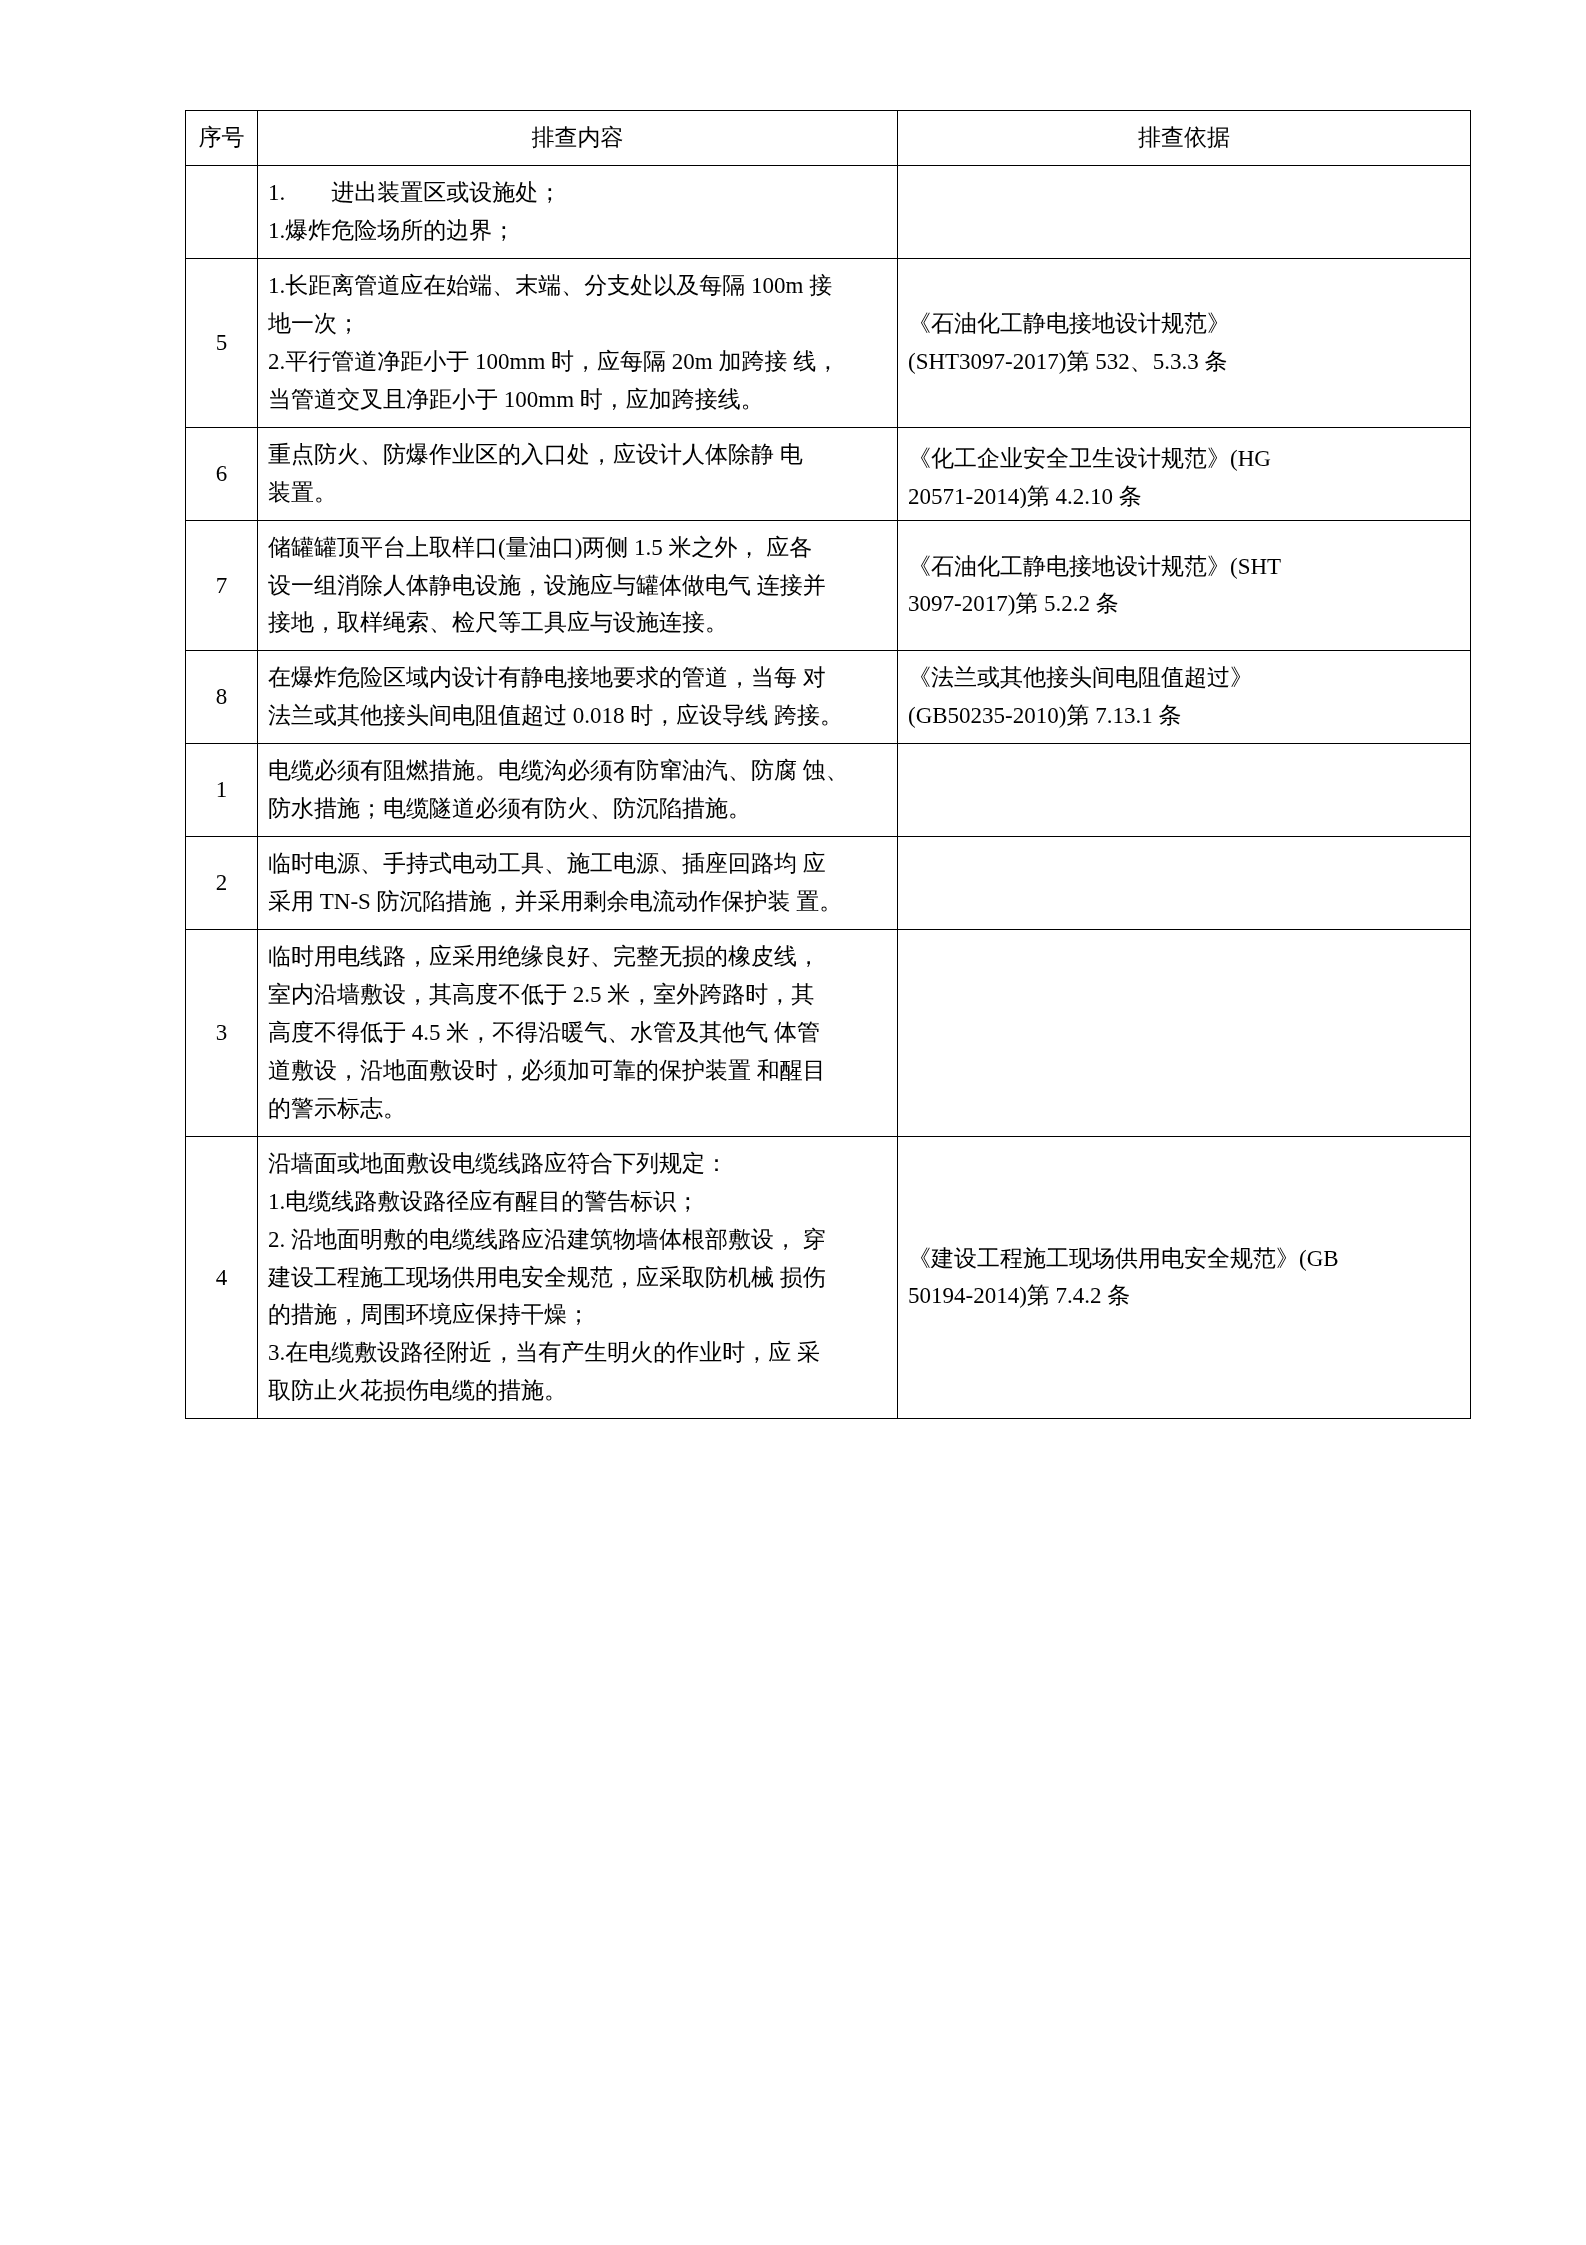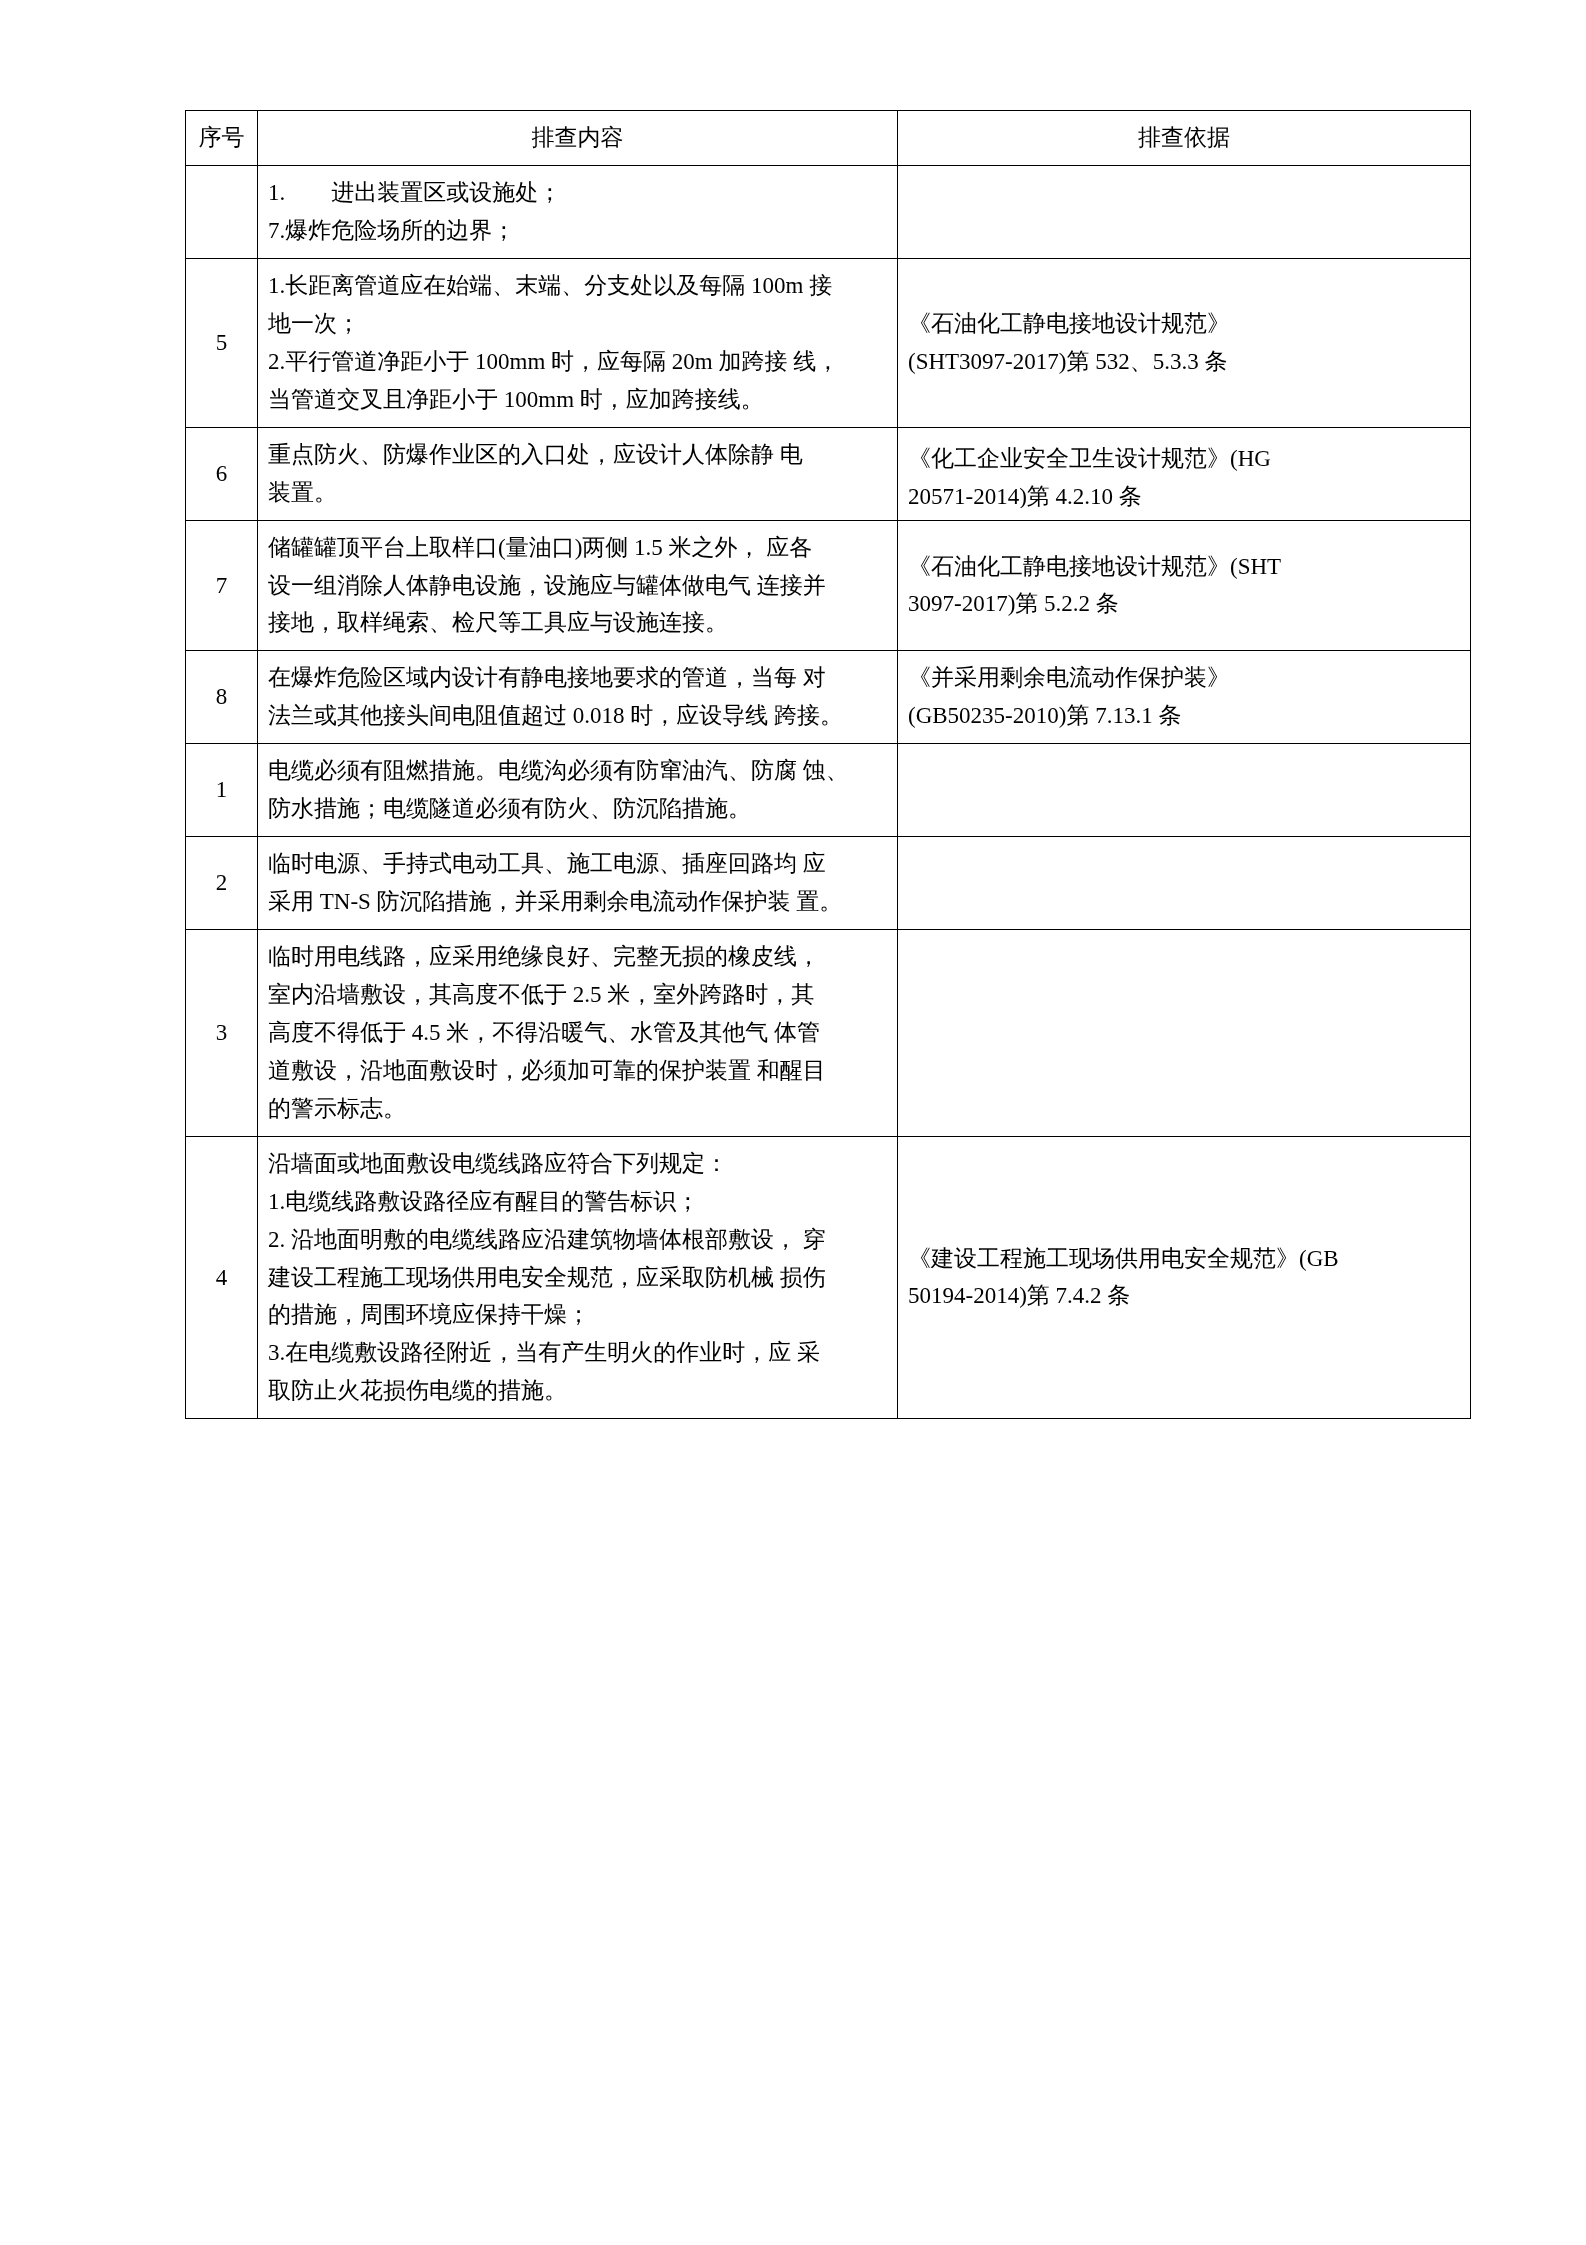--- a/index.html
+++ b/index.html
@@ -94,21 +94,21 @@
         <td class="hdr">序号</td>
         <td class="hdr">排查内容</td>
         <td class="hdr">排查依据</td>
       </tr>
 
       <tr class="clip-row">
         <td class="num-cell"></td>
         <td class="content-cell">
           <span class="clipped">
             <span class="line">1.　　进出装置区或设施处；</span>
-            <span class="line">7.爆炸危险场所的边界；</span>
+            <span class="line">1.爆炸危险场所的边界；</span>
             <span class="line">3.管道有及至入层入口法兰、绝缘脚等</span>
           </span>
         </td>
         <td class="basis-cell"></td>
       </tr>
 
       <tr>
         <td class="num-cell">5</td>
         <td class="content-cell tight">
           <span class="line">1.长距离管道应在始端、末端、分支处以及每隔 100m 接</span>
@@ -149,21 +149,21 @@
         </td>
       </tr>
 
       <tr>
         <td class="num-cell">8</td>
         <td class="content-cell tight">
           <span class="line">在爆炸危险区域内设计有静电接地要求的管道，当每 对</span>
           <span class="line">法兰或其他接头间电阻值超过 0.018 时，应设导线 跨接。</span>
         </td>
         <td class="basis-cell tight">
-          <span class="line">《并采用剩余电流动作保护装》</span>
+          <span class="line">《法兰或其他接头间电阻值超过》</span>
           <span class="line">(GB50235-2010)第 7.13.1 条</span>
         </td>
       </tr>
 
 
       <tr>
         <td class="num-cell">1</td>
         <td class="content-cell tight">
           <span class="line">电缆必须有阻燃措施。电缆沟必须有防窜油汽、防腐 蚀、</span>
           <span class="line">防水措施；电缆隧道必须有防火、防沉陷措施。</span>

